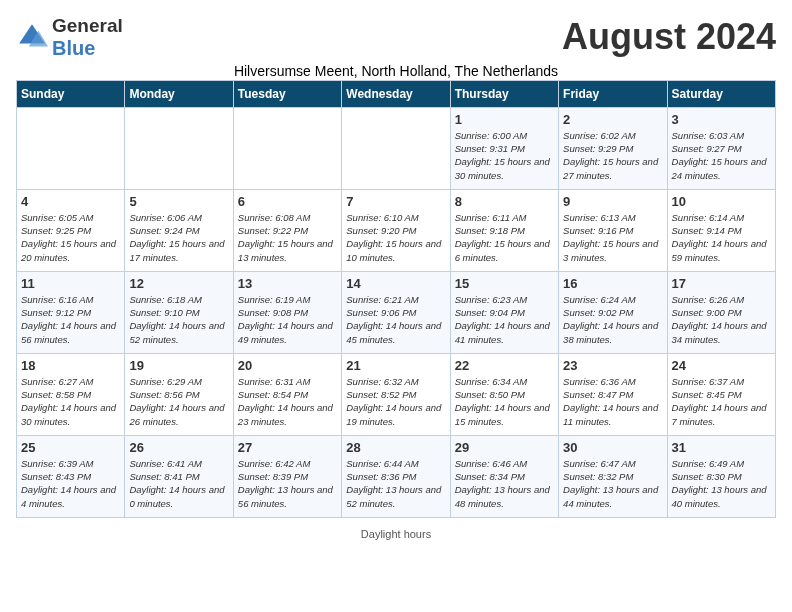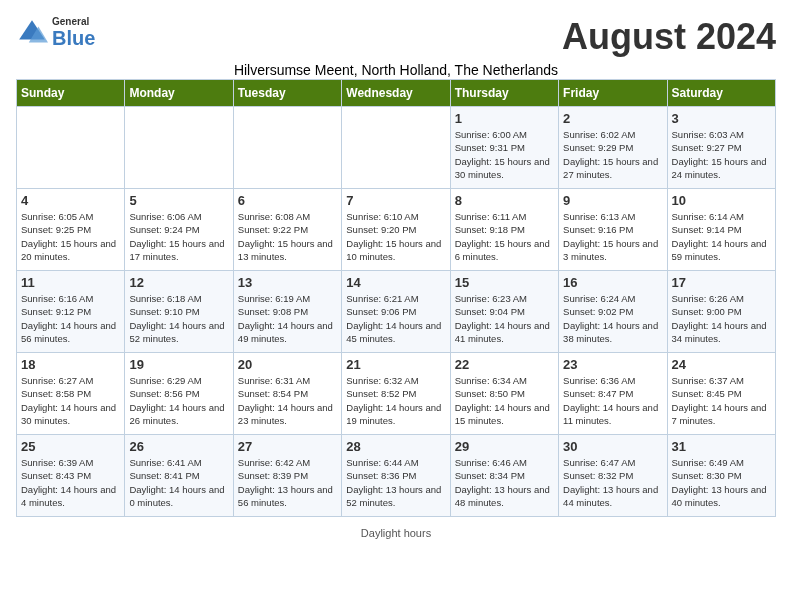--- a/index.html
+++ b/index.html
@@ -20,21 +20,21 @@
       display: flex;
       align-items: center;
       gap: 4px;
     }
     .logo-text {
       display: flex;
       flex-direction: column;
       line-height: 1.1;
     }
     .logo-general {
-      font-size: 10px;
+      font-size: 19px;
       font-weight: bold;
       color: #333;
     }
     .logo-blue {
       font-size: 20px;
       font-weight: bold;
       color: #3a7abf;
     }
     .logo-icon {
       width: 32px;
@@ -50,21 +50,21 @@
       font-size: 14px;
       color: #000000;
       margin-bottom: 1px;
     }
     table {
       width: 100%;
       border-collapse: collapse;
       table-layout: fixed;
     }
     thead tr th {
-      background: #4d7c0f;
+      background: #0c4a6e;
       color: #fff;
       font-size: 12px;
       padding: 6px 4px;
       text-align: left;
       border: 1px solid #c0d0e0;
     }
     tbody tr td {
       border: 1px solid #c0d0e0;
       vertical-align: top;
       padding: 4px 4px;
@@ -83,20 +83,21 @@
       font-size: 13px;
       font-weight: bold;
       color: #333;
       display: block;
       margin-bottom: 2px;
     }
     .day-info {
       font-size: 9.5px;
       color: #333;
       line-height: 1.4;
+      font-style: italic;
     }
     .footer-note {
       font-size: 11px;
       color: #555;
       margin-top: 10px;
       text-align: center;
     }
   </style>
 </head>
 <body>

